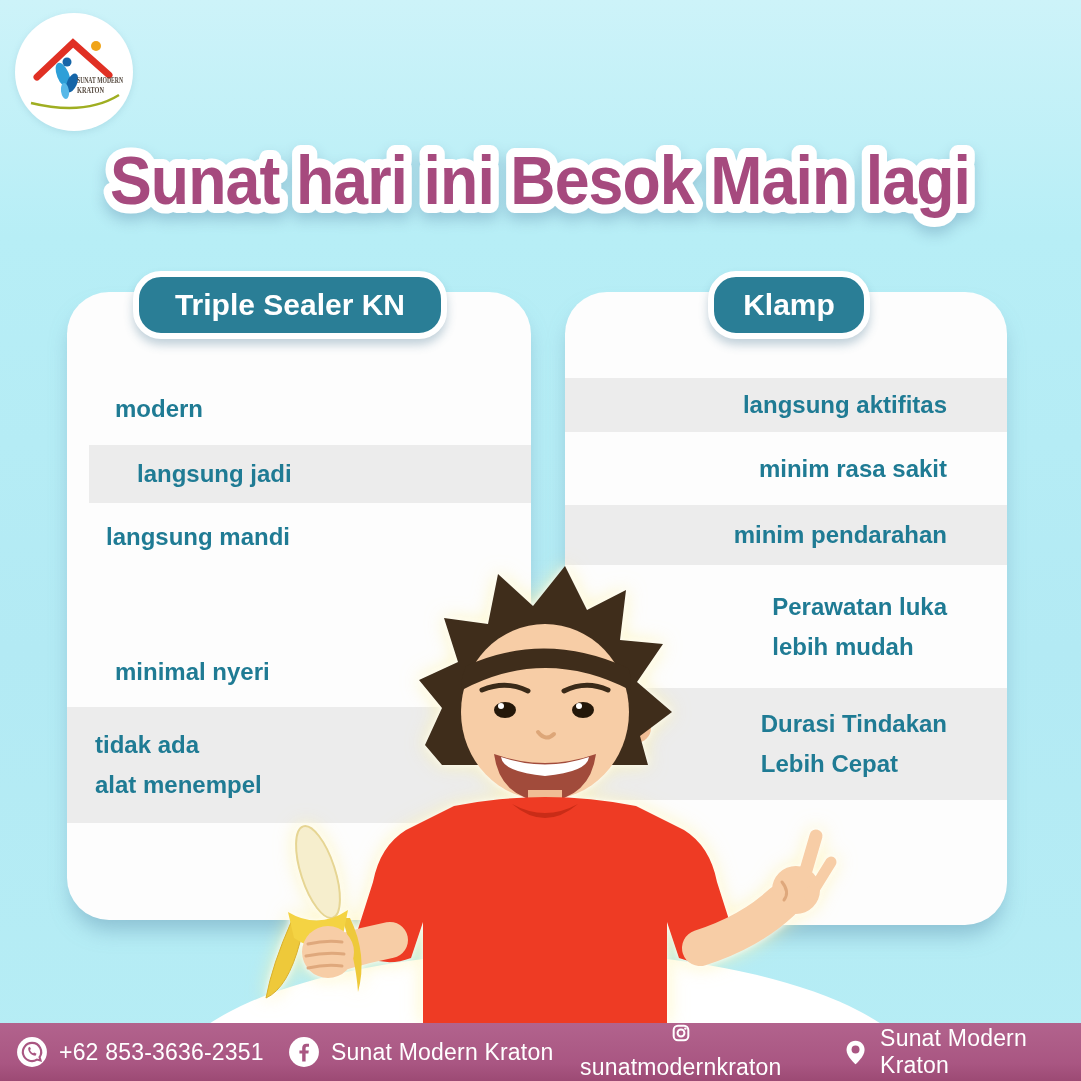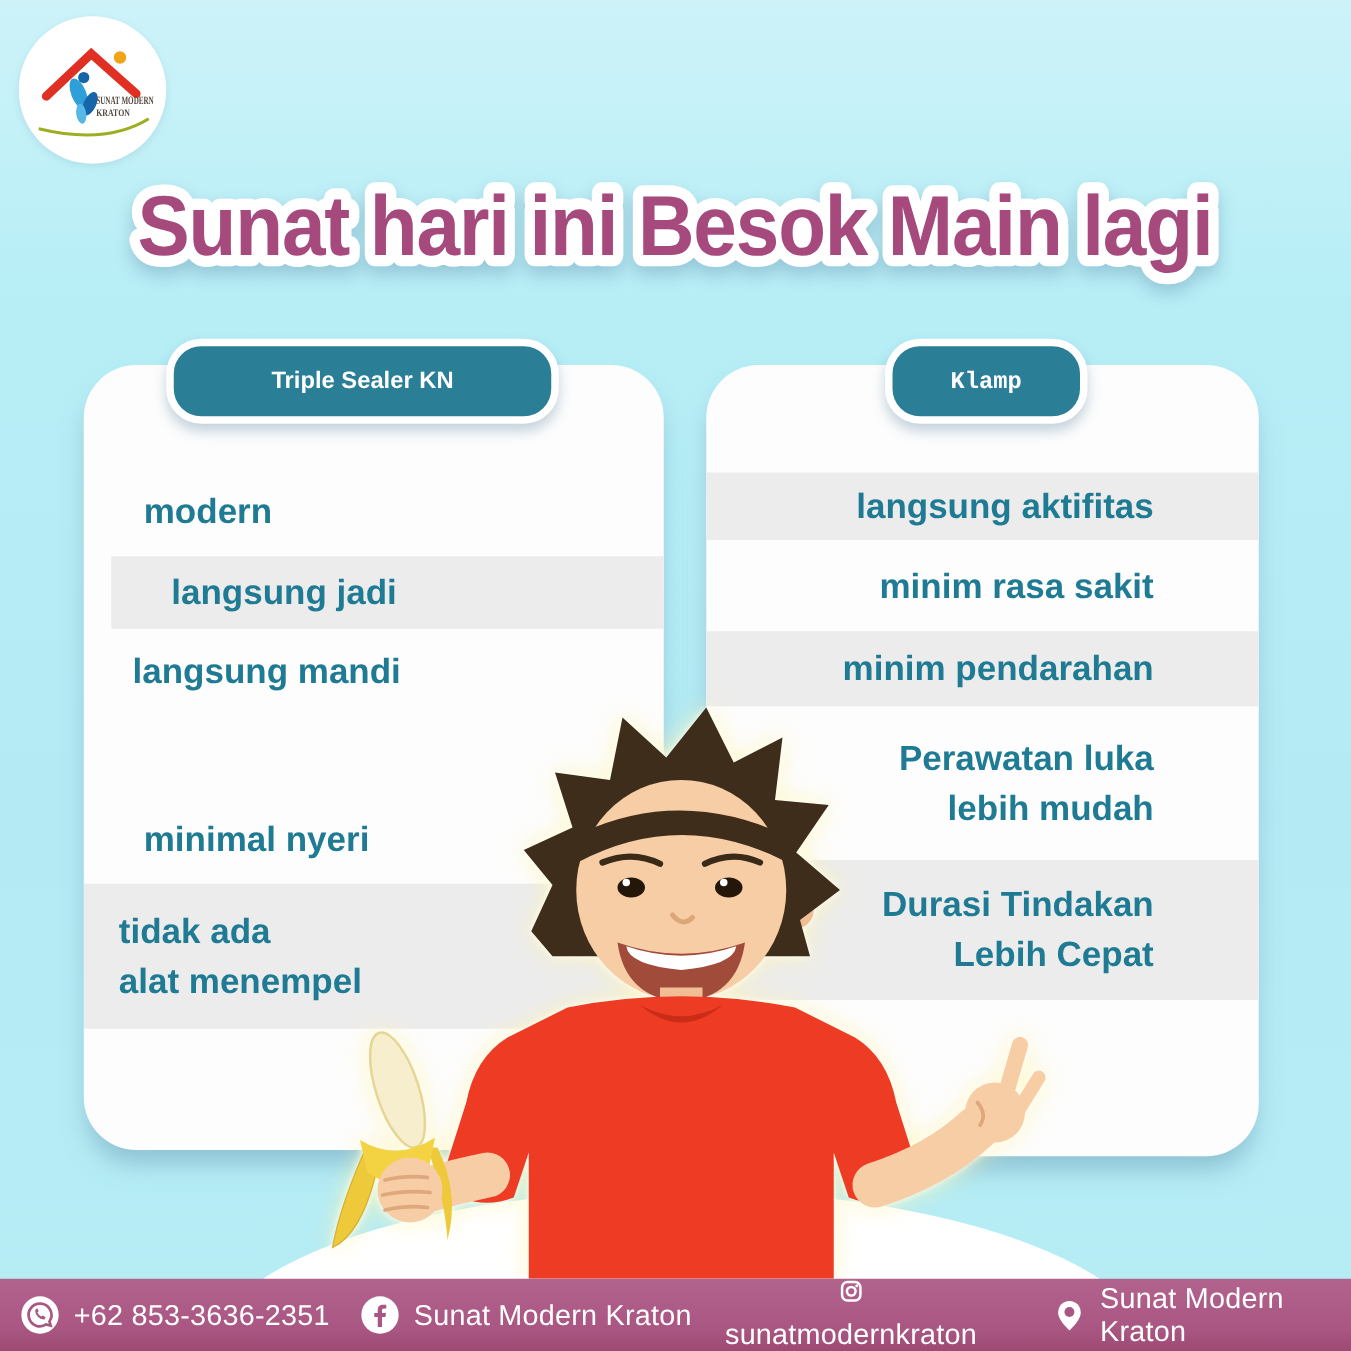--- a/index.html
+++ b/index.html
@@ -22,30 +22,30 @@
   .gap-glow{position:absolute;left:492px;top:560px;width:110px;height:470px;
     background:linear-gradient(180deg,rgba(255,255,255,0) 0%,rgba(245,245,252,.9) 80%);filter:blur(6px);}
 
   
   .card{position:absolute;background:#fdfdfd;border-radius:42px;
     box-shadow:0 14px 20px -4px rgba(108,158,184,.55);overflow:hidden;}
   .card-left{left:67px;top:292px;width:464px;height:628px;}
   .card-right{left:565px;top:292px;width:442px;height:633px;}
   .row{position:absolute;left:0;right:0;display:flex;align-items:center;}
   .row.gray{background:#ececec;}
-  .row-text{color:#1f7b94;font-weight:bold;font-size:28px;line-height:40px;white-space:pre-line;}
+  .row-text{color:#1f7b94;font-weight:bold;font-size:24px;line-height:40px;white-space:pre-line;}
   .card-left .row{justify-content:flex-start;padding-left:48px;}
-  .card-right .row{justify-content:flex-end;padding-right:84px;text-align:right;}
+  .card-right .row{justify-content:flex-end;padding-right:60px;}
 
   
   .pill{position:absolute;background:#2a7e96;border:6px solid #fff;border-radius:28px;
     display:flex;align-items:center;justify-content:center;box-shadow:0 6px 10px rgba(60,110,140,.3);}
   .pill-left{left:133px;top:271px;width:302px;height:56px;}
-  .pill-right{left:708px;top:271px;width:150px;height:56px;font-family:Liberation Mono, monospace;}
-  .pill span{color:#fff;font-weight:bold;font-size:19px;}
+  .pill-right{left:708px;top:271px;width:150px;height:56px;}
+  .pill span{color:#fff;font-weight:bold;font-size:30px;}
 
   
   .cloud{position:absolute;left:165px;top:952px;width:760px;height:270px;background:#fff;border-radius:50%;}
 
   
   .boy{position:absolute;left:230px;top:540px;
     filter:drop-shadow(0 0 3px rgba(255,255,255,.95)) drop-shadow(0 0 9px rgba(255,244,170,.7));}
 
   
   .footer{position:absolute;left:0;bottom:0;width:1081px;height:58px;

